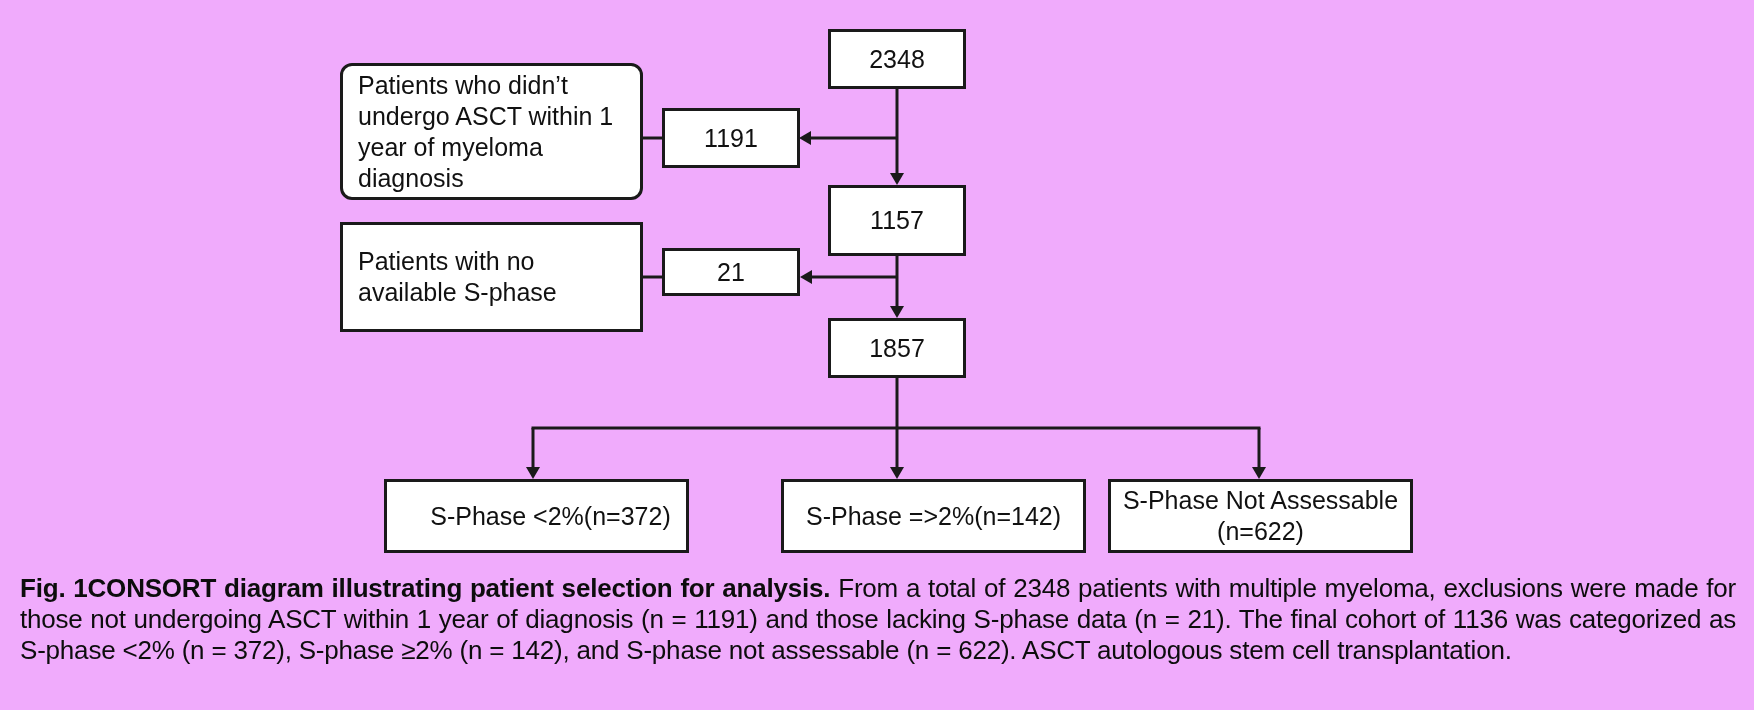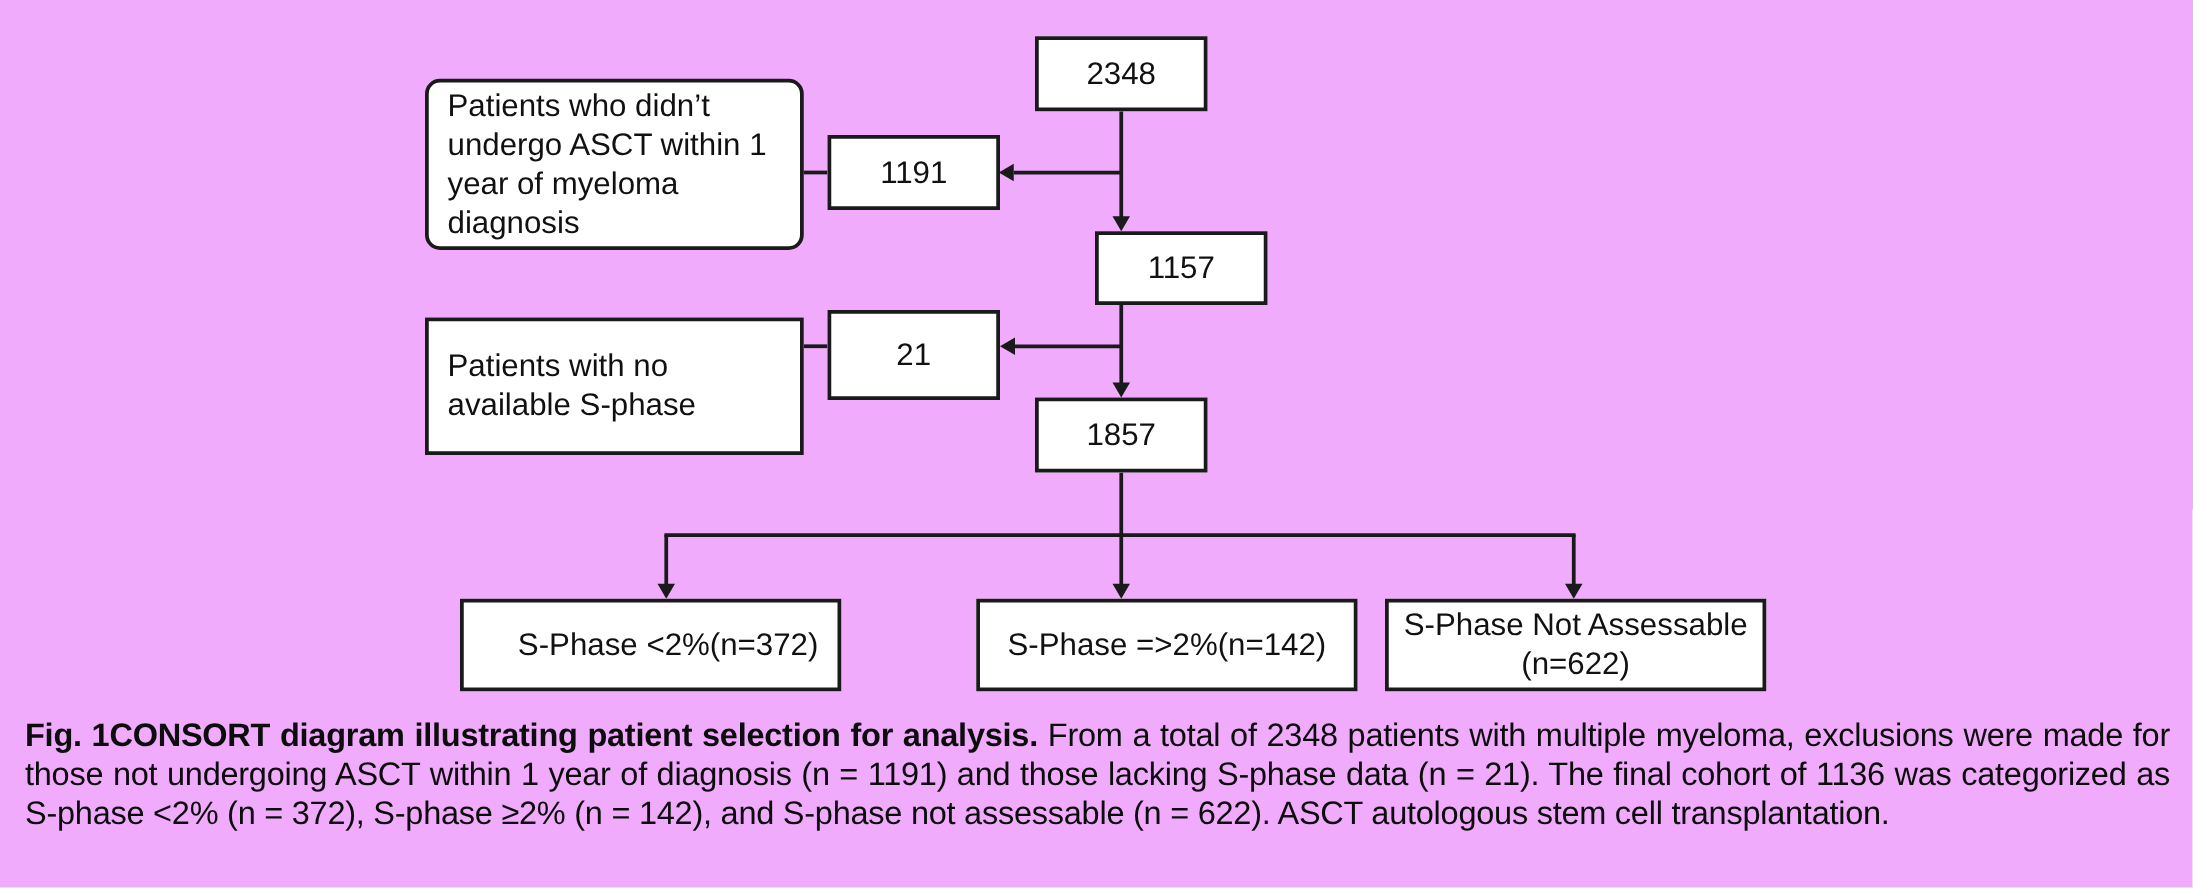--- a/index.html
+++ b/index.html
@@ -94,30 +94,30 @@
 
   <div class="node" style="left:828px; top:29px; width:138px; height:60px;">2348</div>
 
   <div class="node node--reason node--reason-top" style="left:340px; top:63px; width:303px; height:137px;border-radius:12px;">Patients who didn’t
 undergo ASCT within 1
 year of myeloma
 diagnosis</div>
 
   <div class="node" style="left:662px; top:108px; width:138px; height:60px;">1191</div>
 
-  <div class="node" style="left:876px; top:185px; width:138px; height:59px;text-align:center;">1157</div>
+  <div class="node" style="left:828px; top:185px; width:138px; height:71px;text-align:center;">1157</div>
 
-  <div class="node node--reason" style="left:340px; top:222px; width:303px; height:110px;margin-top:32px;">Patients with no
+  <div class="node node--reason" style="left:340px; top:222px; width:303px; height:110px;">Patients with no
 available S-phase</div>
 
-  <div class="node" style="left:662px; top:248px; width:138px; height:72px;">21</div>
+  <div class="node" style="left:662px; top:248px; width:138px; height:48px;">21</div>
 
   <div class="node" style="left:828px; top:318px; width:138px; height:60px;">1857</div>
 
-  <div class="node" style="left:368px; top:479px; width:305px; height:74px;padding-left:28px;">S-Phase &lt;2%(n=372)</div>
+  <div class="node" style="left:384px; top:479px; width:305px; height:74px;padding-left:28px;">S-Phase &lt;2%(n=372)</div>
 
   <div class="node" style="left:781px; top:479px; width:305px; height:74px;">S-Phase =&gt;2%(n=142)</div>
 
   <div class="node" style="left:1108px; top:479px; width:305px; height:74px;">S-Phase Not Assessable
 (n=622)</div>
 
   <p class="caption"><span class="bold fig-label">Fig. 1</span><span class="bold">CONSORT diagram illustrating patient selection for analysis.</span> <span>From a total of 2348 patients with multiple myeloma, exclusions were made for those not undergoing ASCT within 1 year of diagnosis (n = 1191) and those lacking S-phase data (n = 21). The final cohort of 1136 was categorized as S-phase &lt;2% (n = 372), S-phase ≥2% (n = 142), and S-phase not assessable (n = 622). ASCT autologous stem cell transplantation.</span></p>
 
 </div>
 

